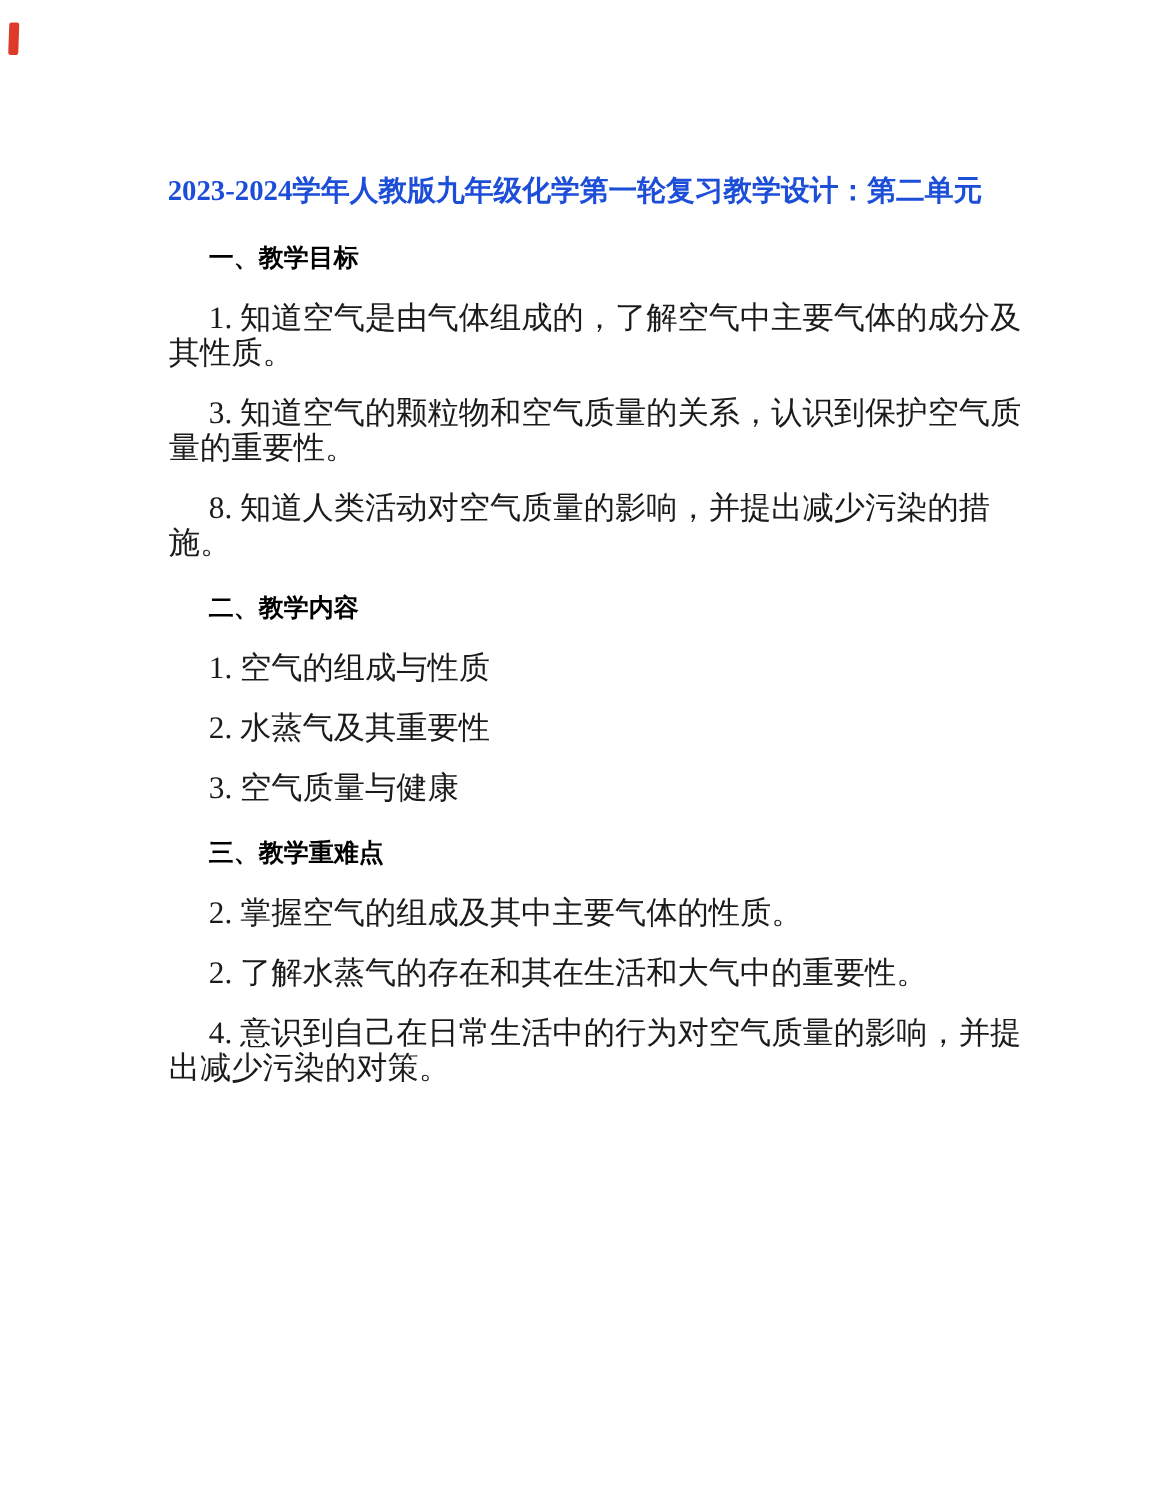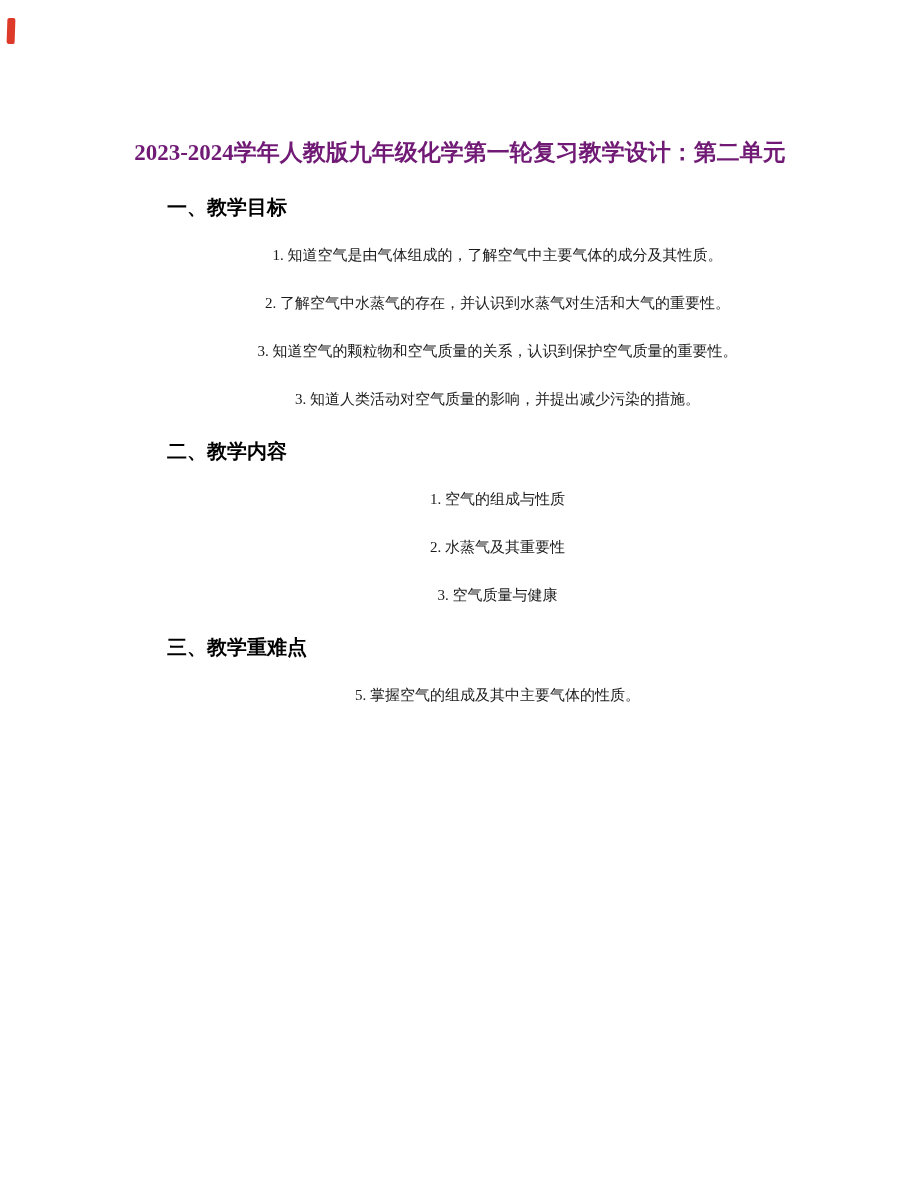--- a/index.html
+++ b/index.html
@@ -26,69 +26,69 @@
     background: #dd3a2a;
     border-radius: 2px;
     transform: rotate(2deg);
   }
   .doc-title {
     margin: 136px 60px 0 60px;
     text-align: center;
     font-size: 23px;
     font-weight: bold;
     line-height: 33px;
-    color: #701a75;
+    color: #1d4ed8;
   }
   .doc-title .title-line {
     display: block;
   }
   .doc-body {
     padding: 0 92px 0 135px;
   }
   .doc-body h2 {
     margin: 24px 0 0 0;
     padding: 0;
     text-indent: 32px;
     font-size: 20px;
     font-weight: bold;
     line-height: 28px;
     color: #000000;
   }
   .doc-body p {
     margin: 20px 0 0 0;
     padding: 0;
     text-indent: 32px;
-    font-size: 15px;
+    font-size: 25px;
     line-height: 28px;
     color: #1b1b1b;
-    text-align: center;
   }
 </style>
 </head>
 <body>
 
 <div class="page">
 
   <div class="corner-mark"></div>
 
   <h1 class="doc-title">
     <span class="title-line">2023-2024学年人教版九年级化学第一轮复习教学设计：第二单元</span>
   </h1>
 
   <div class="doc-body">
 
     <h2>一、教学目标</h2>
     <p>1. 知道空气是由气体组成的，了解空气中主要气体的成分及其性质。</p>
-    <p>2. 了解空气中水蒸气的存在，并认识到水蒸气对生活和大气的重要性。</p>
     <p>3. 知道空气的颗粒物和空气质量的关系，认识到保护空气质量的重要性。</p>
-    <p>3. 知道人类活动对空气质量的影响，并提出减少污染的措施。</p>
+    <p>8. 知道人类活动对空气质量的影响，并提出减少污染的措施。</p>
 
     <h2>二、教学内容</h2>
     <p>1. 空气的组成与性质</p>
     <p>2. 水蒸气及其重要性</p>
     <p>3. 空气质量与健康</p>
 
     <h2>三、教学重难点</h2>
-    <p>5. 掌握空气的组成及其中主要气体的性质。</p>
+    <p>2. 掌握空气的组成及其中主要气体的性质。</p>
+    <p>2. 了解水蒸气的存在和其在生活和大气中的重要性。</p>
+    <p>4. 意识到自己在日常生活中的行为对空气质量的影响，并提出减少污染的对策。</p>
 
 
   </div>
 </div>
 
 </body></html>

